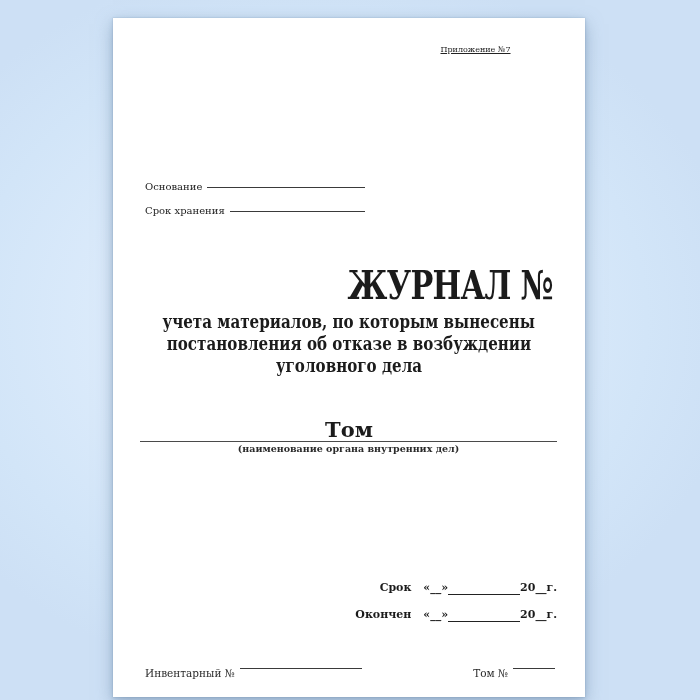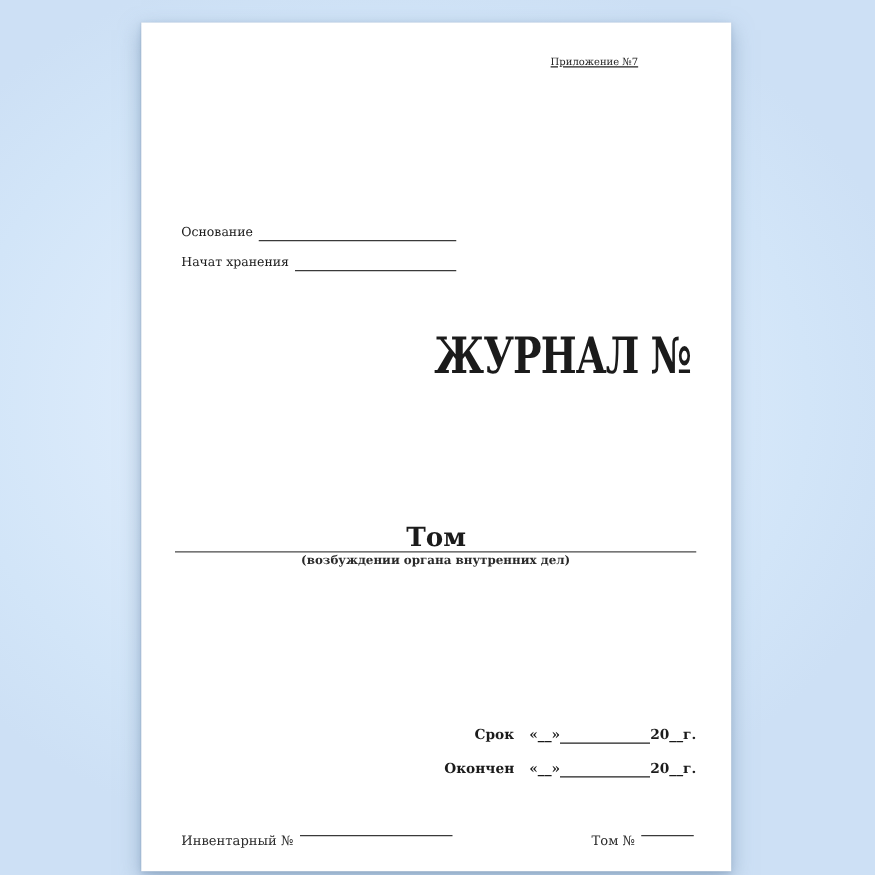--- a/index.html
+++ b/index.html
@@ -13,21 +13,21 @@
     background:#ffffff; color:#1b1b1b;
     box-shadow: 0 6px 16px rgba(105,135,168,.55), 0 1px 4px rgba(105,135,168,.35), 0 0 1px rgba(90,120,150,.4);
   }
   
   .appendix { position:absolute; top:26px; right:31px; width:157px;
     font-size:7.6px; line-height:1.42; text-align:justify; color:#222; }
   .appendix-title { display:block; text-align:center; text-decoration:underline;
     font-size:8px; margin-bottom:2px; }
   
   .field-rows { position:absolute; left:32px; top:163px; width:220px; }
-  .field-row { display:flex; align-items:flex-end; margin-bottom:13px; font-size:10px; }
+  .field-row { display:flex; align-items:center; margin-bottom:13px; font-size:10px; }
   .field-row .label { white-space:nowrap; padding-right:5px; }
   .fill { border-bottom:1px solid #3a3a3a; transform:translateY(1px); }
   .fill.grow { flex:1 1 auto; }
   
   .title { position:absolute; top:243px; left:0; right:0; text-align:right;
     font-weight:bold; font-size:40px; letter-spacing:-1px; }
   .title > span { display:inline-block; transform:scaleX(.76); transform-origin:center; }
   
   .subtitle { position:absolute; top:293px; left:0; right:0; text-align:center;
     font-weight:bold; font-size:18px; line-height:1.22; }
@@ -60,35 +60,43 @@
   <div class="appendix">
     <span class="appendix-title">Приложение №7</span>
   </div>
 
   <div class="field-rows">
     <div class="field-row">
       <span class="label">Основание</span>
       <span class="fill grow"></span>
     </div>
     <div class="field-row">
-      <span class="label">Начат хранения</span>
+      <span class="label">Срок хранения</span>
       <span class="fill grow"></span>
     </div>
   </div>
 
   <div class="title">
     <span>ЖУРНАЛ №</span>
   </div>
 
+  <div class="subtitle">
+    <div class="line">
+      <span>учета материалов, по которым вынесены</span></div>
+    <div class="line">
+      <span>постановления об отказе в возбуждении</span></div>
+    <div class="line">
+      <span>уголовного дела</span></div>
+  </div>
 
   <div class="volume">Том</div>
 
   <div class="org">
     <div class="org-line"></div>
-    <div class="org-caption">(возбуждении органа внутренних дел)</div>
+    <div class="org-caption">(наименование органа внутренних дел)</div>
   </div>
 
   <div class="dates">
     <div class="date-row">
       <span>Срок</span>
       <span class="date-day">«__»</span>
       <span class="date-fill"></span>
       <span>20__г.</span>
     </div>
     <div class="date-row">

